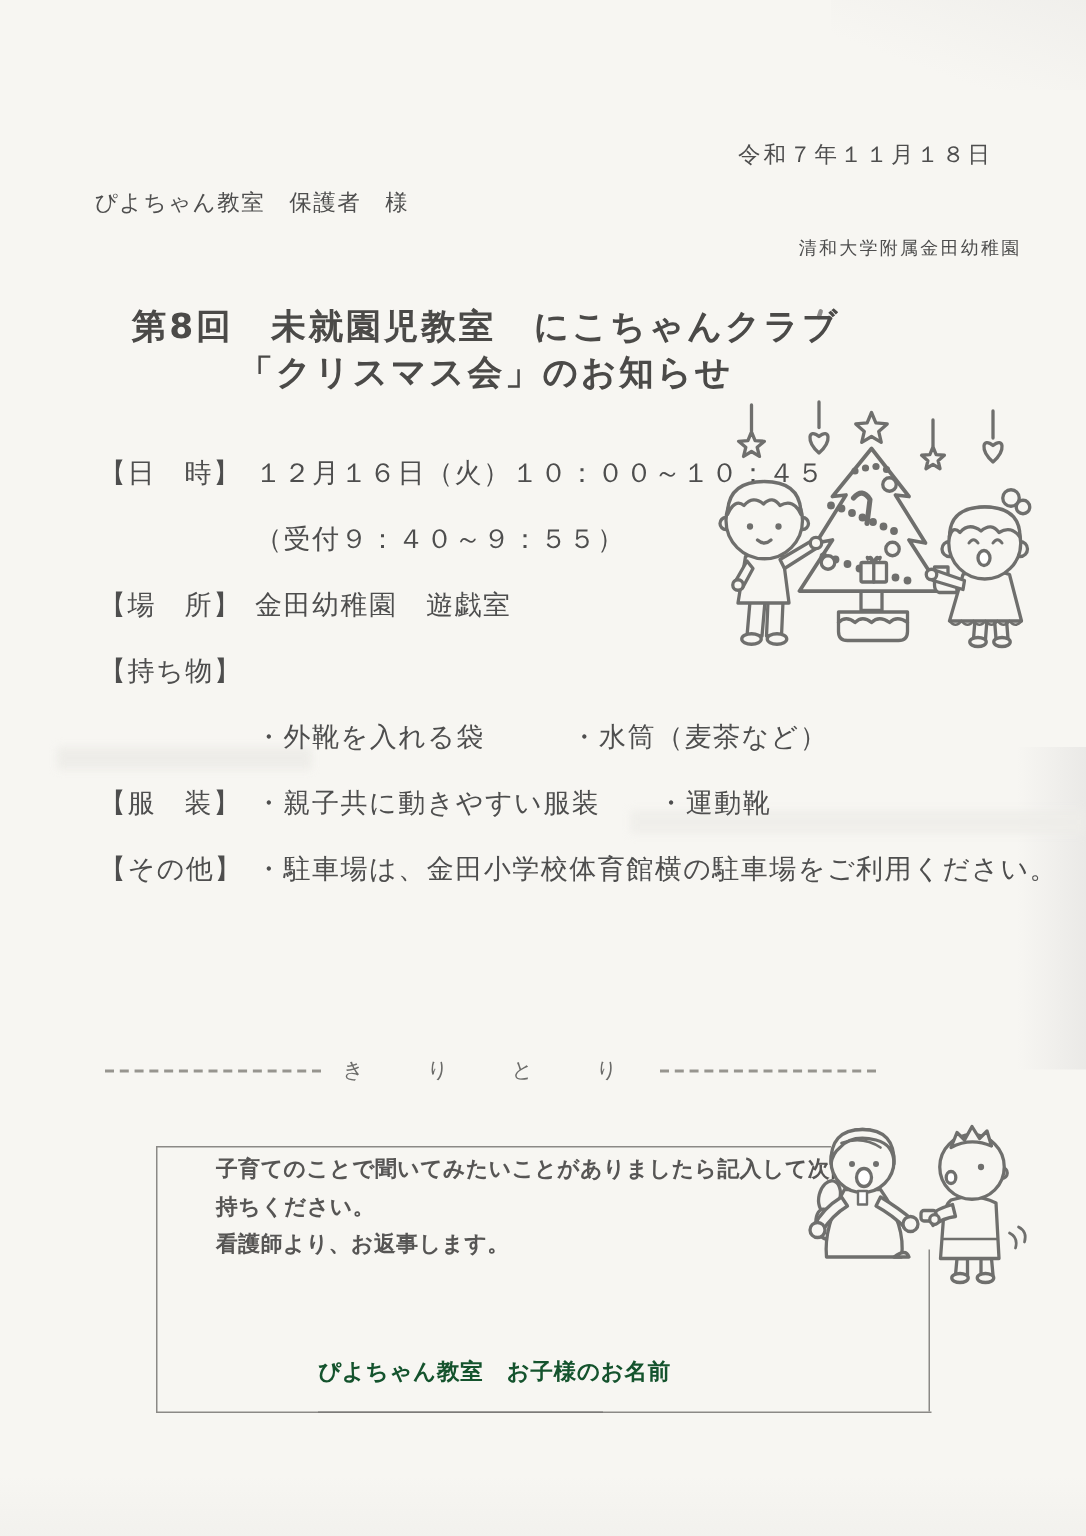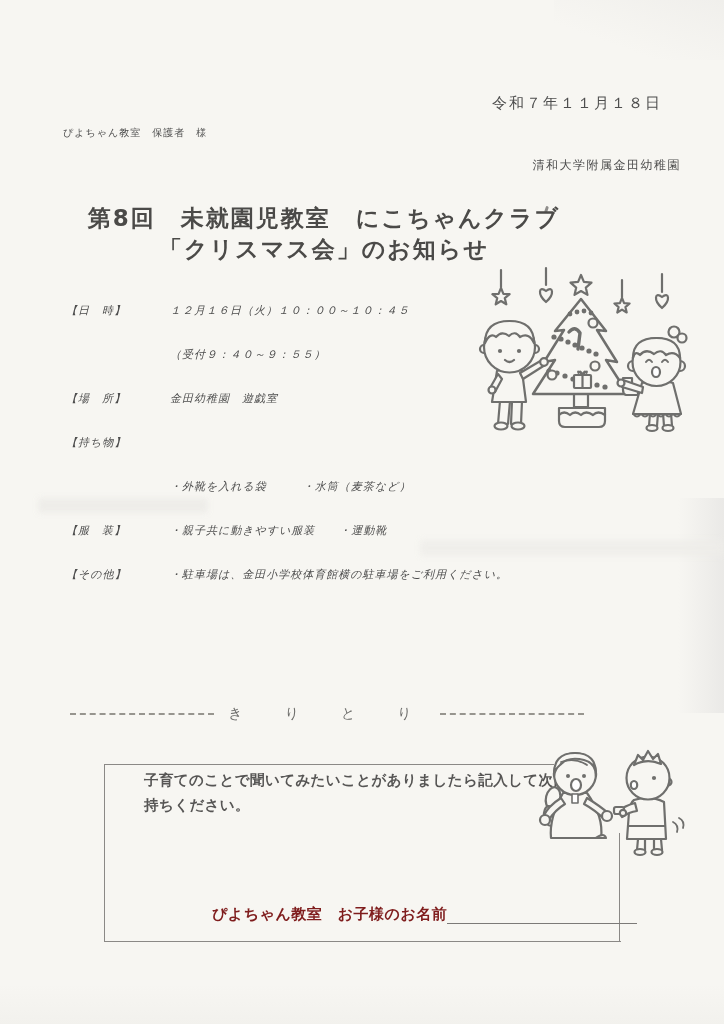--- a/index.html
+++ b/index.html
@@ -18,49 +18,49 @@
   .scan-streak-left{left:38px;top:498px;width:170px;height:15px;
     background:#edece8;filter:blur(3px);opacity:.9;}
   .scan-corner-tr{right:0;top:0;width:170px;height:60px;
     background:linear-gradient(200deg,#edece9,rgba(237,236,233,0) 70%);opacity:.7;}
   .scan-bottom{left:0;bottom:0;width:100%;height:40px;
     background:linear-gradient(to bottom,rgba(236,235,231,0),#efeeea);opacity:.6;}
   .speck{left:545px;top:206px;width:3px;height:7px;background:#8f8d8b;
     transform:rotate(18deg);border-radius:2px;}
   
   .doc-date{top:94px;right:62px;font-size:15px;letter-spacing:2px;}
-  .addressee{top:126px;left:63px;font-size:10px;letter-spacing:1px;}
+  .addressee{top:126px;left:63px;font-size:15px;letter-spacing:1px;}
   .sender{top:157px;right:43px;font-size:12px;letter-spacing:1.5px;}
   
   .title-block{top:203px;left:0;width:648px;text-align:center;
     font-family:"DejaVu Sans","Liberation Sans",sans-serif;
     font-weight:bold;font-size:23px;line-height:31px;color:#4b4a48;letter-spacing:2px;}
   
-  .details{top:303px;left:66px;width:600px;font-size:11px;font-style:italic;}
+  .details{top:303px;left:66px;width:600px;font-size:18px;}
   .detail-row{display:flex;height:44px;align-items:flex-start;}
   .detail-label{width:104px;flex:none;letter-spacing:1px;}
   .detail-text{letter-spacing:1px;white-space:pre;}
   
   .cutline{top:705px;left:0;width:656px;display:flex;align-items:center;
     font-size:14px;color:#6b6b69;}
   .cutline .dash{flex:1;border-top:2px dashed #97958f;height:0;}
   .cutline .dash.l{margin-left:70px;}
   .cutline .dash.r{margin-right:72px;}
   .cutline .kiritori{padding:0 14px;letter-spacing:14px;white-space:pre;}
   
   .box-top{left:104px;top:764px;width:450px;height:0;border-top:1.6px solid #8b8986;}
   .box-left{left:104px;top:764px;width:0;height:178px;border-left:1.6px solid #8b8986;}
   .box-bottom{left:104px;top:941px;width:517px;height:0;border-top:1.8px solid #8b8986;}
   .box-right{left:619px;top:833px;width:0;height:108px;border-left:1.4px solid #8b8986;}
   .box-text{left:114px;top:768px;width:450px;
     font-family:"DejaVu Sans","Liberation Sans",sans-serif;
     font-weight:bold;font-size:14.5px;line-height:25px;color:#565554;letter-spacing:.4px;margin-left:30px;}
-  .name-row{left:212px;top:905px;display:flex;align-items:center;
+  .name-row{left:212px;top:905px;display:flex;align-items:flex-start;
     font-family:"DejaVu Sans","Liberation Sans",sans-serif;
-    font-weight:bold;font-size:15px;color:#7f1d1d;letter-spacing:.5px;}
+    font-weight:bold;font-size:15px;color:#14532d;letter-spacing:.5px;flex-direction:column;}
   .name-line{display:inline-block;width:190px;border-bottom:1.5px solid #7c7a78;height:17px;}
   
   .art{stroke:#6f6f6d;fill:none;stroke-width:2.2;stroke-linecap:round;stroke-linejoin:round;}
   .art .fillp{fill:#f7f6f2;}
   .art .solid{fill:#6f6f6d;stroke:none;}
   .art .open{fill:#ffffff;}
 </style>
 </head>
 <body>
 
@@ -211,20 +211,21 @@
   <div class="dash r"></div>
 </div>
 
 <div class="abs box-top"></div>
 <div class="abs box-left"></div>
 <div class="abs box-bottom"></div>
 <div class="abs box-right"></div>
 
 <div class="abs box-text">
   <div>子育てのことで聞いてみたいことがありましたら記入して次回お持ちください。</div>
+  <div>看護師より、お返事します。</div>
 </div>
 <div class="abs name-row">
   <span>ぴよちゃん教室　お子様のお名前</span>
   <span class="name-line"></span>
 </div>
 
 <svg class="abs art" style="left:530px;top:740px;" width="164" height="124" viewBox="0 0 164 124">
   <g>
     <ellipse class="fillp" cx="23" cy="58" rx="7" ry="11" transform="rotate(14 23 58)"></ellipse>
     <ellipse class="fillp" cx="20" cy="76" rx="6" ry="10" transform="rotate(-8 20 76)"></ellipse>

